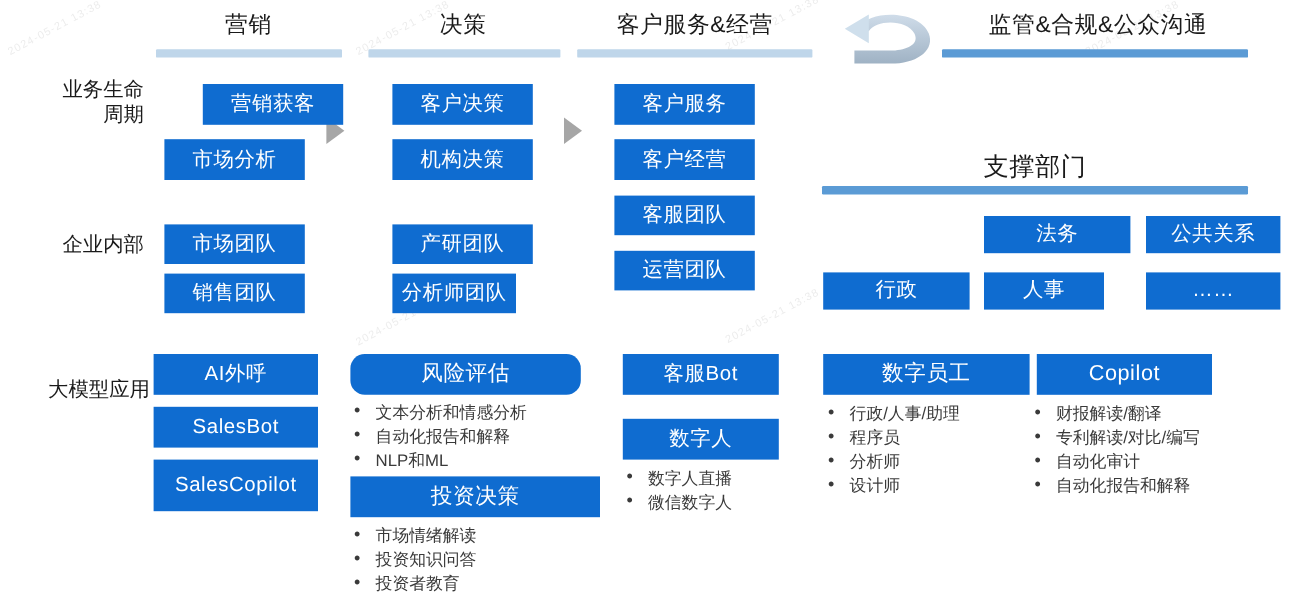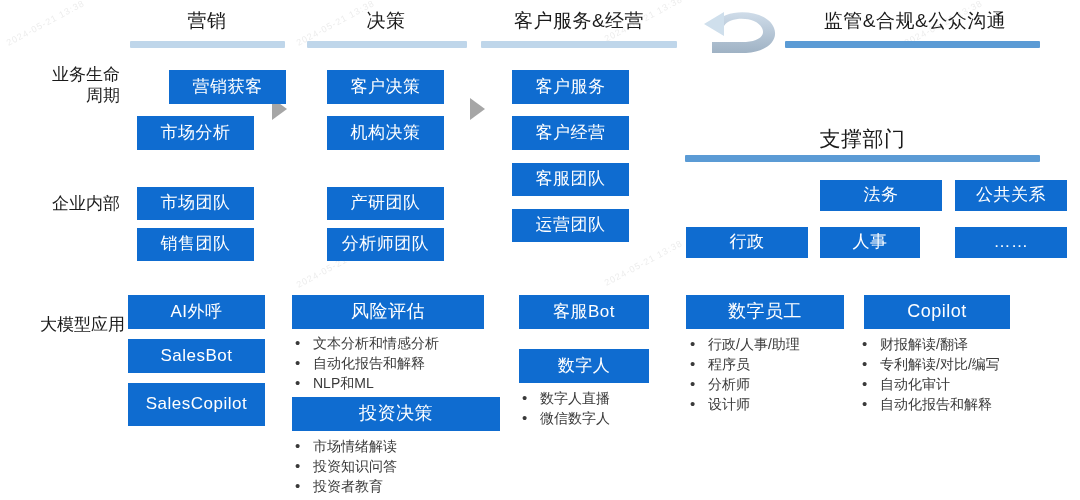--- a/index.html
+++ b/index.html
@@ -151,36 +151,36 @@
   <div class="box b17" style="left:512px;top:70px;width:117px;height:34px;">客户服务</div>
   <div class="box b17" style="left:512px;top:116px;width:117px;height:34px;">客户经营</div>
 
   <div class="col-title" style="left:685px;top:125px;width:355px;font-size:21px;">支撑部门</div>
   <div class="col-rule rule-strong" style="left:685px;top:155px;width:355px;"></div>
 
   <div class="box b17" style="left:137px;top:187px;width:117px;height:33px;">市场团队</div>
   <div class="box b17" style="left:137px;top:228px;width:117px;height:33px;">销售团队</div>
 
   <div class="box b17" style="left:327px;top:187px;width:117px;height:33px;">产研团队</div>
-  <div class="box b17" style="left:327px;top:228px;width:117px;height:33px;">分析师团队</div>
+  <div class="box b17" style="left:327px;top:228px;width:103px;height:33px;">分析师团队</div>
 
   <div class="box b17" style="left:512px;top:163px;width:117px;height:33px;">客服团队</div>
   <div class="box b17" style="left:512px;top:209px;width:117px;height:33px;">运营团队</div>
 
   <div class="box b17" style="left:820px;top:180px;width:122px;height:31px;">法务</div>
   <div class="box b17" style="left:955px;top:180px;width:112px;height:31px;">公共关系</div>
   <div class="box b17" style="left:686px;top:227px;width:122px;height:31px;">行政</div>
   <div class="box b17" style="left:820px;top:227px;width:100px;height:31px;">人事</div>
   <div class="box b17" style="left:955px;top:227px;width:112px;height:31px;">……</div>
 
   <div class="box b17" style="left:128px;top:295px;width:137px;height:34px;">AI外呼</div>
   <div class="box b17" style="left:128px;top:339px;width:137px;height:34px;">SalesBot</div>
   <div class="box b17" style="left:128px;top:383px;width:137px;height:43px;">SalesCopilot</div>
 
-  <div class="box b18" style="left:292px;top:295px;width:192px;height:34px;">风险评估</div>
+  <div class="box b18" style="left:292px;top:295px;width:192px;height:34px;border-radius:12px;">风险评估</div>
   <div class="bullets" style="left:295px;top:333px;width:200px;">
     <div class="bl">
       <span class="dot">•</span>
       <span class="btxt">文本分析和情感分析</span>
     </div>
     <div class="bl">
       <span class="dot">•</span>
       <span class="btxt">自动化报告和解释</span>
     </div>
     <div class="bl">
@@ -211,21 +211,21 @@
     <div class="bl">
       <span class="dot">•</span>
       <span class="btxt">数字人直播</span>
     </div>
     <div class="bl">
       <span class="dot">•</span>
       <span class="btxt">微信数字人</span>
     </div>
   </div>
 
-  <div class="box b18" style="left:686px;top:295px;width:158px;height:34px;">数字员工</div>
+  <div class="box b18" style="left:686px;top:295px;width:172px;height:34px;">数字员工</div>
   <div class="bullets" style="left:690px;top:334px;width:170px;">
     <div class="bl">
       <span class="dot">•</span>
       <span class="btxt">行政/人事/助理</span>
     </div>
     <div class="bl">
       <span class="dot">•</span>
       <span class="btxt">程序员</span>
     </div>
     <div class="bl">

